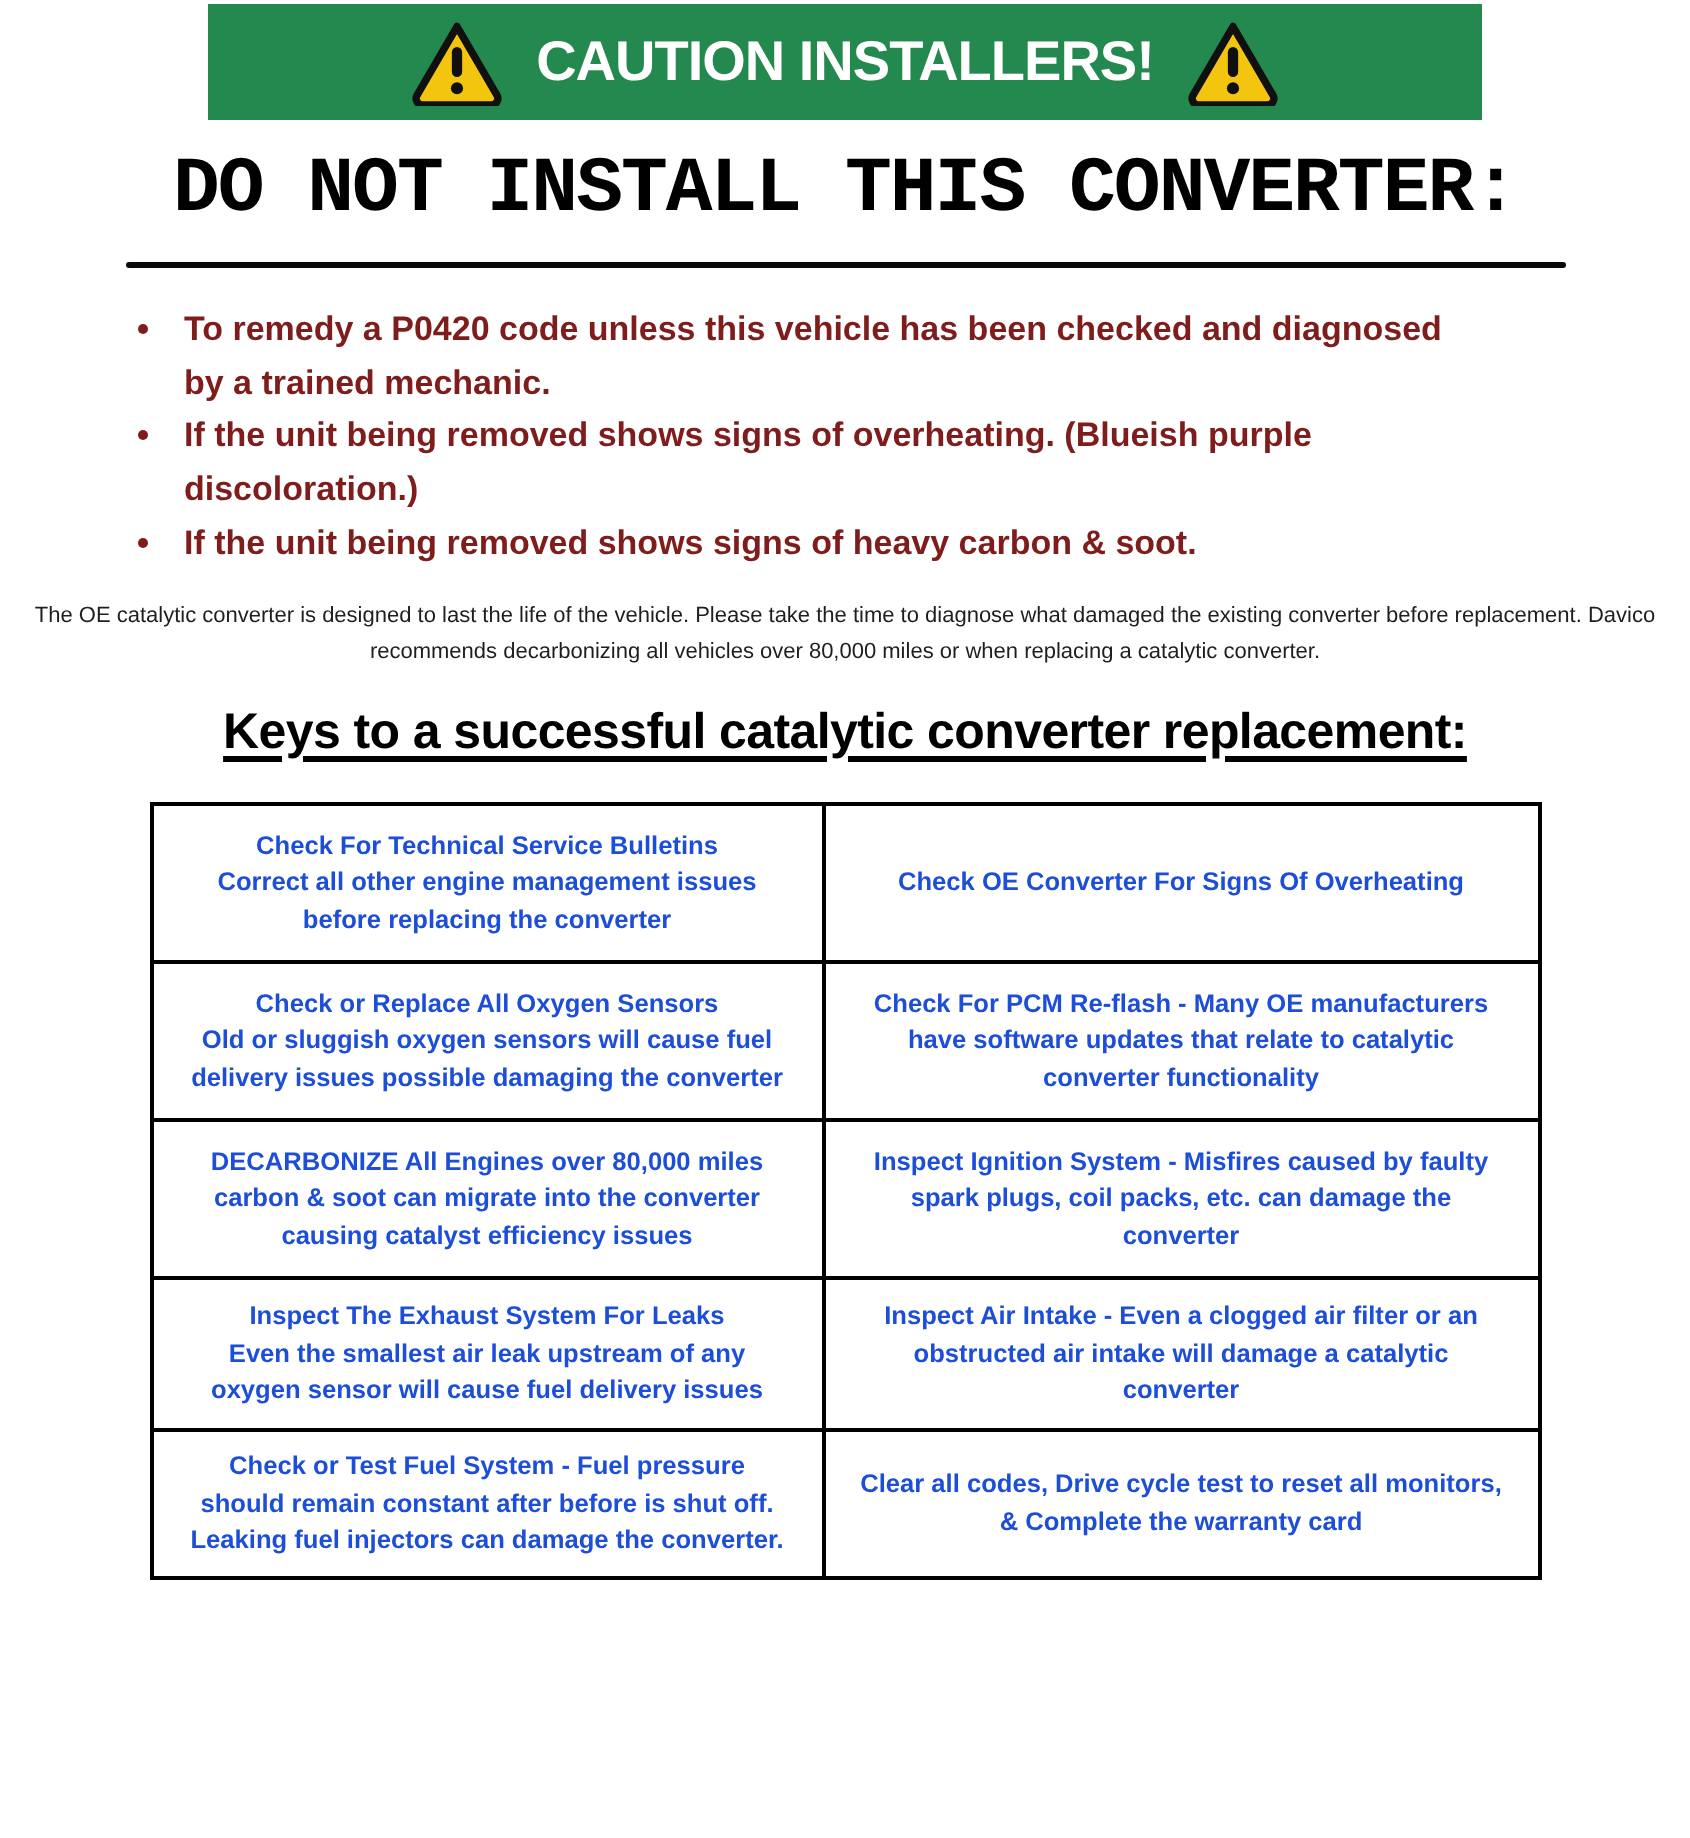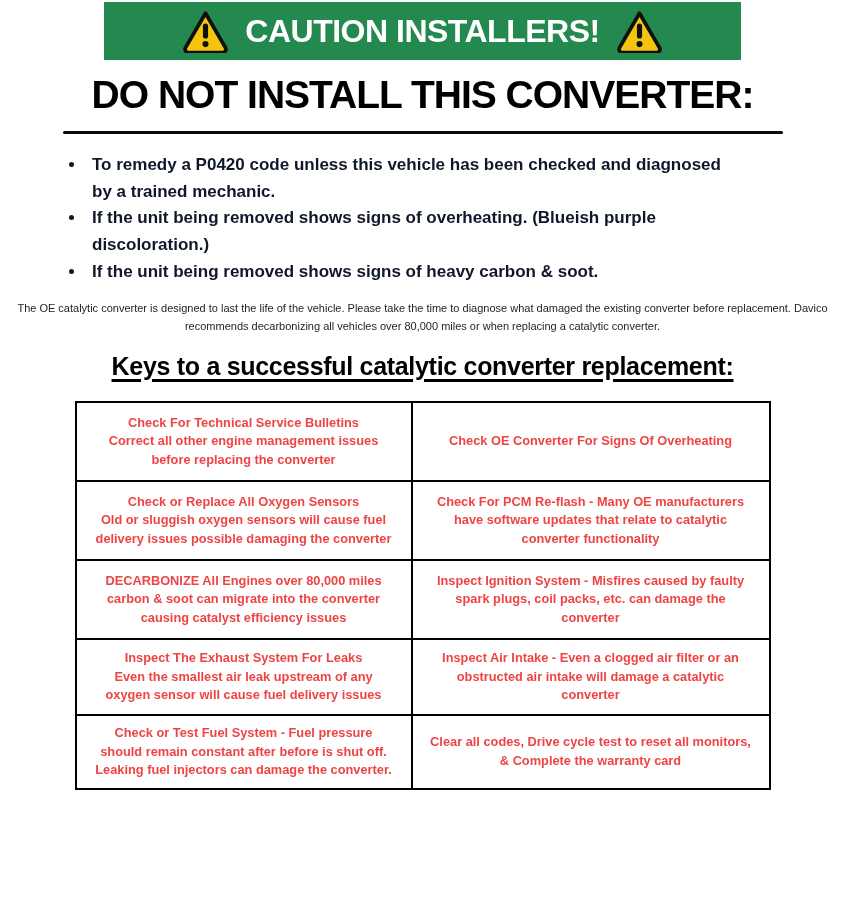--- a/index.html
+++ b/index.html
@@ -19,35 +19,36 @@
     height: 58px;
     margin: 2px auto 0;
     background: #24894E;
     display: flex;
     align-items: center;
     justify-content: center;
     gap: 16px;
   }
   .banner-title {
     color: #ffffff;
-    font-size: 32px;
+    font-size: 28px;
     font-weight: 800;
     letter-spacing: -0.5px;
     white-space: nowrap;
   }
   .warn-svg { width: 47px; height: 43px; display: block; }
 
   
   .main-heading {
     margin-top: 15px;
     text-align: center;
     font-size: 39px;
     font-weight: 800;
     letter-spacing: -1px;
     line-height: 1.05;
+    font-family: Liberation Mono, monospace;
   }
 
   .rule {
     width: 720px;
     height: 3px;
     background: #0a0a0a;
     margin: 15px auto 0;
     border-radius: 2px;
   }
 
@@ -56,21 +57,21 @@
     width: 662px;
     margin: 18px auto 0 66px;
     list-style: disc;
     padding-left: 20px;
   }
   .bullets li {
     font-size: 17px;
     font-weight: 700;
     line-height: 1.57;
     padding-left: 6px;
-    color: #0f172a;
+    color: #7f1d1d;
   }
 
   
   .paragraph {
     width: 824px;
     margin: 15px auto 0;
     text-align: center;
     font-size: 11px;
     font-weight: 400;
     line-height: 1.58;
@@ -97,21 +98,21 @@
     table-layout: fixed;
   }
   .keys-table td {
     border: 2px solid #000;
     text-align: center;
     vertical-align: middle;
     font-size: 12.8px;
     font-weight: 700;
     line-height: 1.45;
     padding: 8px 17px;
-    color: #ef4444;
+    color: #1d4ed8;
   }
   .keys-table td.col-left  { width: 336px; }
   .keys-table td.col-right { width: 358px; border-radius: 15px; }
   .keys-table tr:nth-child(1) td { height: 79px; }
   .keys-table tr:nth-child(2) td { height: 79px; }
   .keys-table tr:nth-child(3) td { height: 79px; }
   .keys-table tr:nth-child(4) td { height: 76px; }
   .keys-table tr:nth-child(5) td { height: 67px; }
   .keys-table tr:nth-child(6) td { height: 76px; }
 </style>

